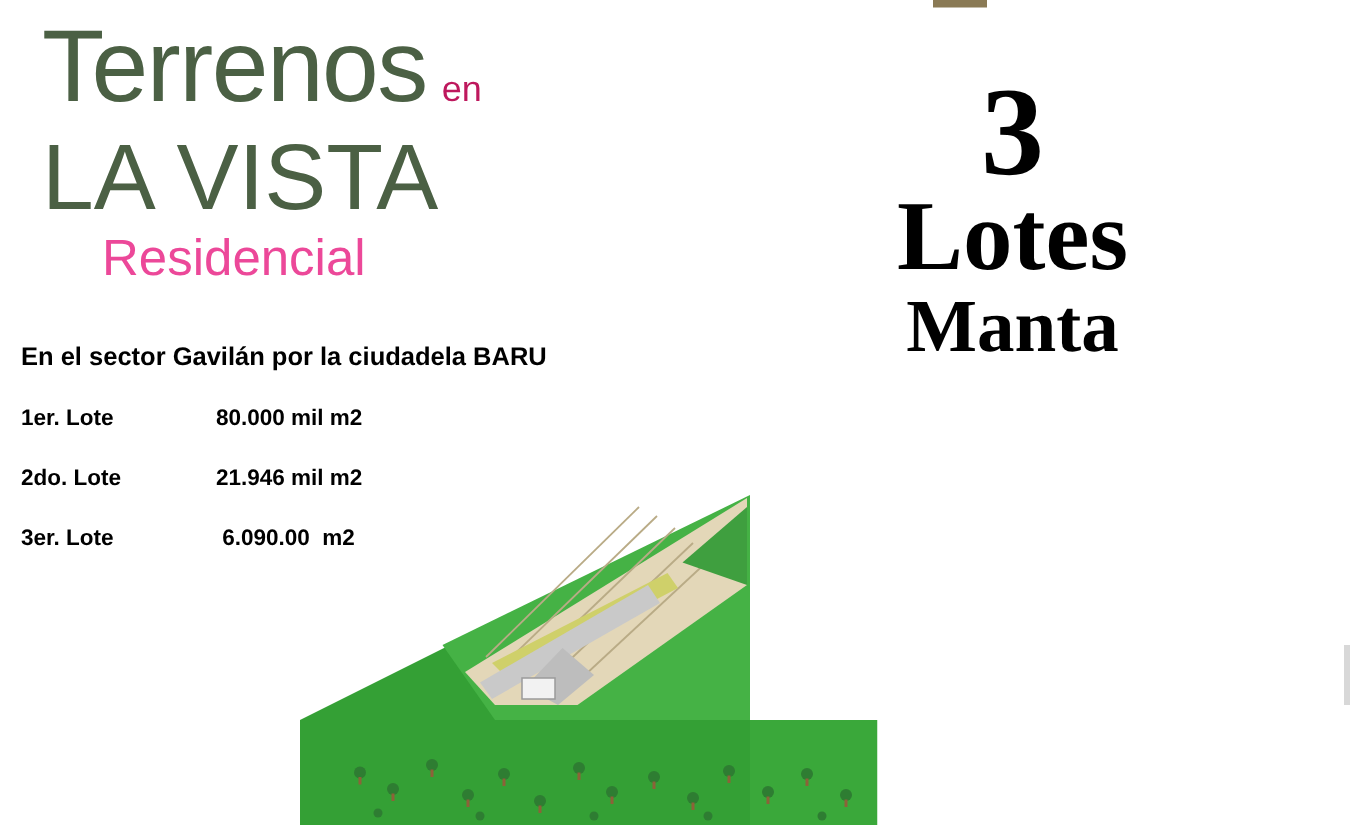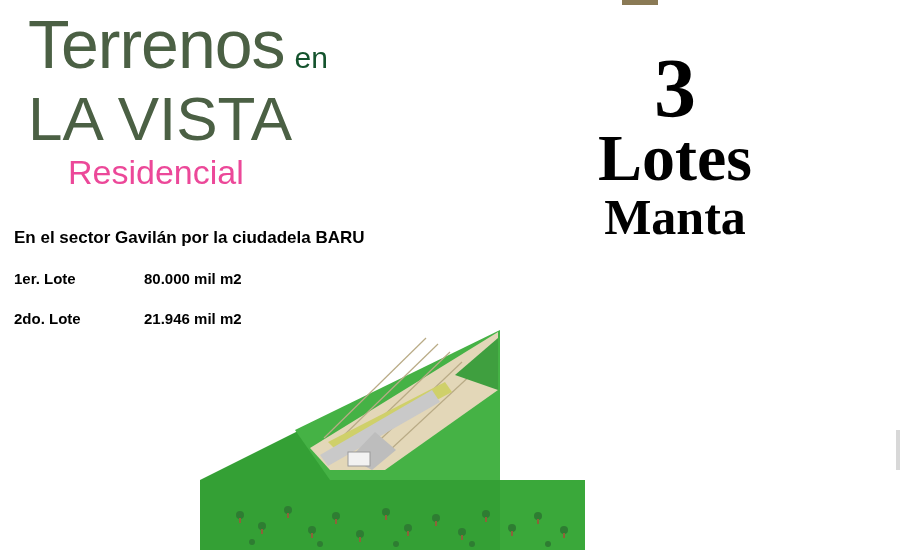--- a/index.html
+++ b/index.html
@@ -38,22 +38,22 @@
   }
   .word-terrenos {
     font-family: "Liberation Sans", sans-serif;
     font-size: 68px;
     color: #4b6044;
     letter-spacing: -1px;
     vertical-align: baseline;
   }
   .word-en {
     font-family: "Liberation Sans", sans-serif;
-    font-size: 30px;
-    color: #14532d;
+    font-size: 24px;
+    color: #be185d;
     margin-left: 10px;
     vertical-align: baseline;
   }
   .line-2 {
     font-family: "Liberation Sans", sans-serif;
     font-size: 62px;
     color: #4b6044;
     line-height: 1.05;
     margin-top: 8px;
     letter-spacing: 0px;
@@ -160,20 +160,24 @@
   <div class="lot-row">
     <div class="lot-label">1er. Lote</div>
     <div class="lot-value">80.000 mil m2</div>
   </div>
 
   <div class="lot-row">
     <div class="lot-label">2do. Lote</div>
     <div class="lot-value">21.946 mil m2</div>
   </div>
 
+  <div class="lot-row">
+    <div class="lot-label">3er. Lote</div>
+    <div class="lot-value"> 6.090.00  m2</div>
+  </div>
 </div>
 
 <div class="headline">
   <span class="num">3</span>
   <span class="w1">Lotes</span>
   <span class="w2">Manta</span>
 </div>
 
 <div class="map">
   <svg width="400" height="220" viewBox="0 0 400 220" xmlns="http://www.w3.org/2000/svg">

